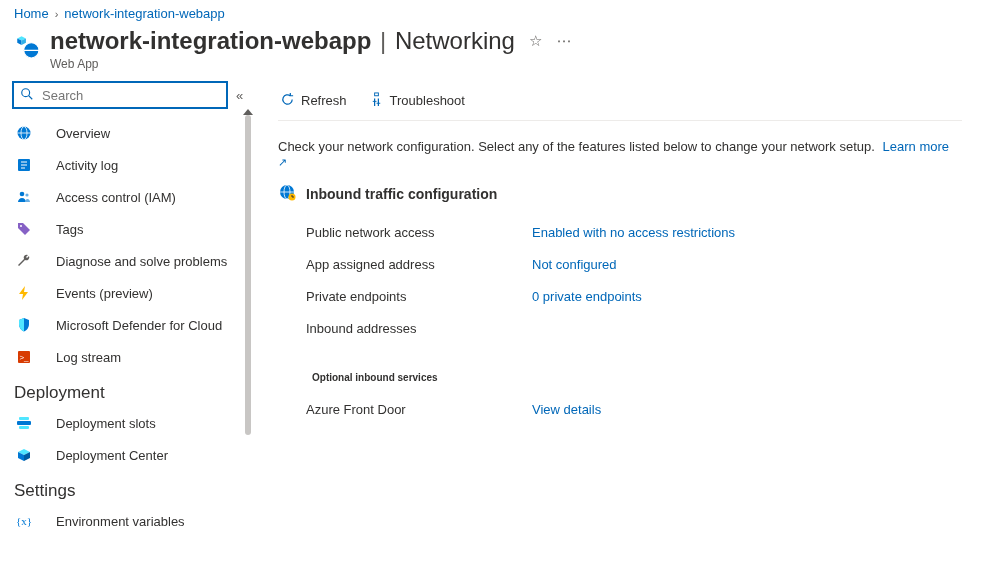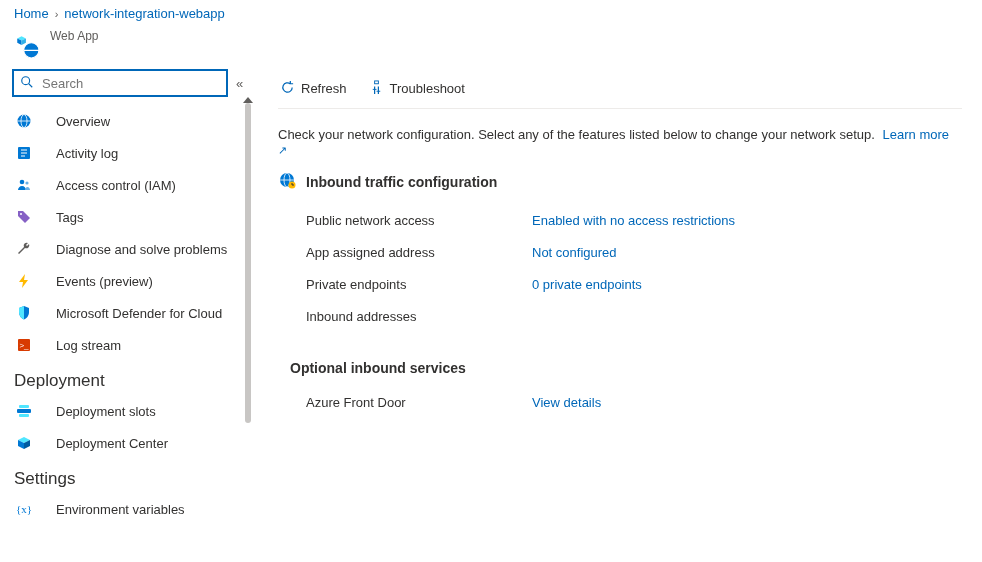--- a/index.html
+++ b/index.html
@@ -176,22 +176,22 @@
   }
   .cfg-row {
     display: flex;
     align-items: center;
     min-height: 32px;
   }
   .cfg-key { width: 226px; color: #323130; font-size: 13px; }
   .cfg-val { font-size: 13px; }
   .subhead {
     font-weight: 600;
-    font-size: 14px;
-    margin-left: 12px;
+    font-size: 10px;
+    margin-left: 34px;
     margin-bottom: 10px;
   }
 </style>
 </head>
 <body>
 
 <div class="breadcrumb">
   <a>Home</a>
   <span class="sep">›</span>
   <a>network-integration-webapp</a>
@@ -201,20 +201,27 @@
   <span class="header-icon">
     <svg viewBox="0 0 24 24" width="26" height="26">
       <circle cx="16" cy="16" r="7" fill="#0078d4"></circle>
       <path d="M16 9a7 7 0 000 14M16 9a7 7 0 010 14M9 16h14" stroke="#fff" stroke-width="1" fill="none"></path>
       <path d="M3 5l4-2 4 2-4 2z" fill="#50e6ff"></path>
       <path d="M3 5v4l4 2V7z" fill="#0078d4"></path>
       <path d="M11 5v4l-4 2V7z" fill="#32b0e7"></path>
     </svg>
   </span>
   <div>
+    <div class="header-title-row">
+      <div class="header-title">
+        <span>network-integration-webapp</span><span class="pipe"> | </span><span class="section">Networking</span>
+      </div>
+      <span class="star">☆</span>
+      <span class="more">⋯</span>
+    </div>
     <div class="header-sub">Web App</div>
   </div>
 </div>
 
 <div class="content">
 
   <aside class="sidebar">
     <div class="search-row">
       <div class="search-box">
         <span>

